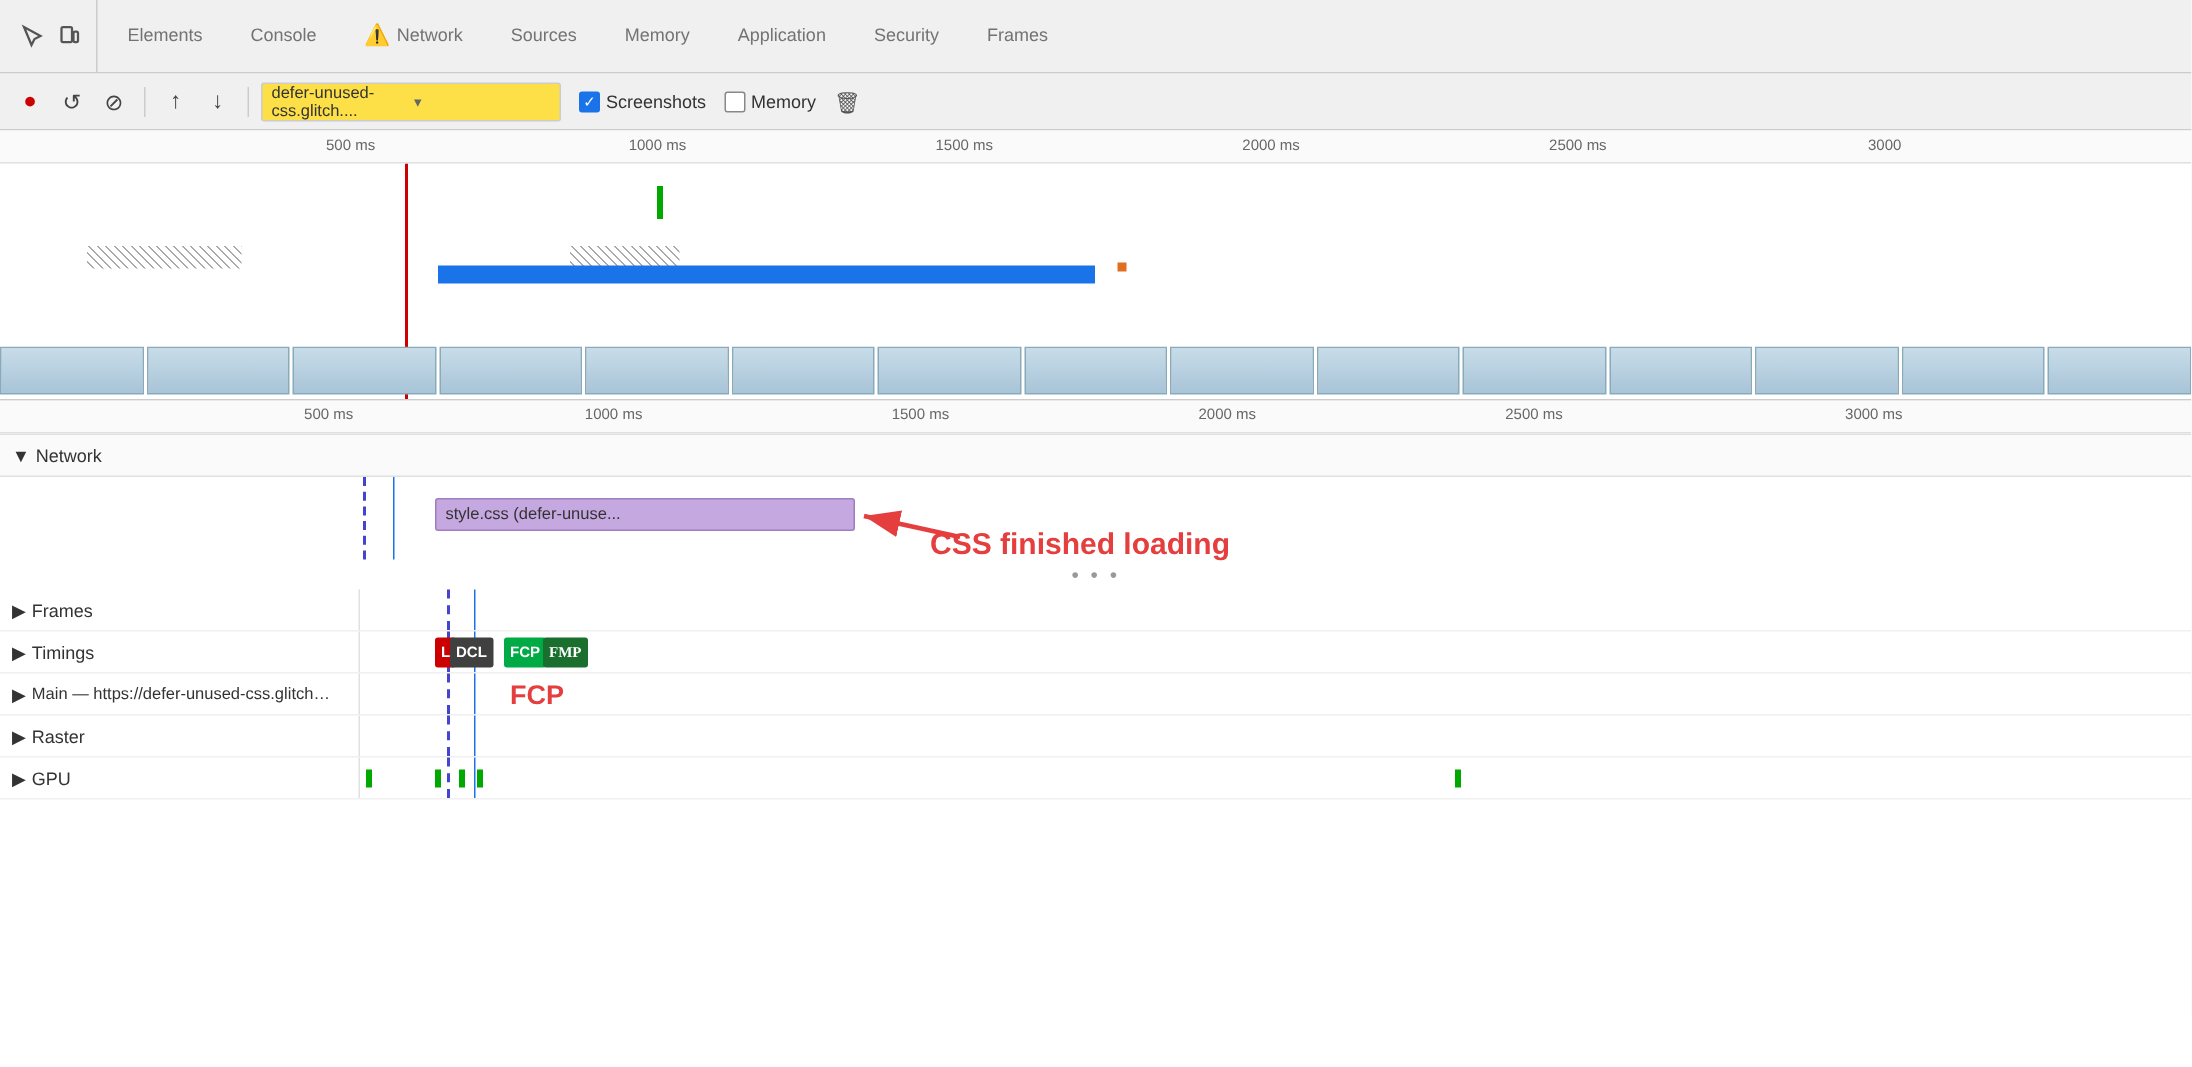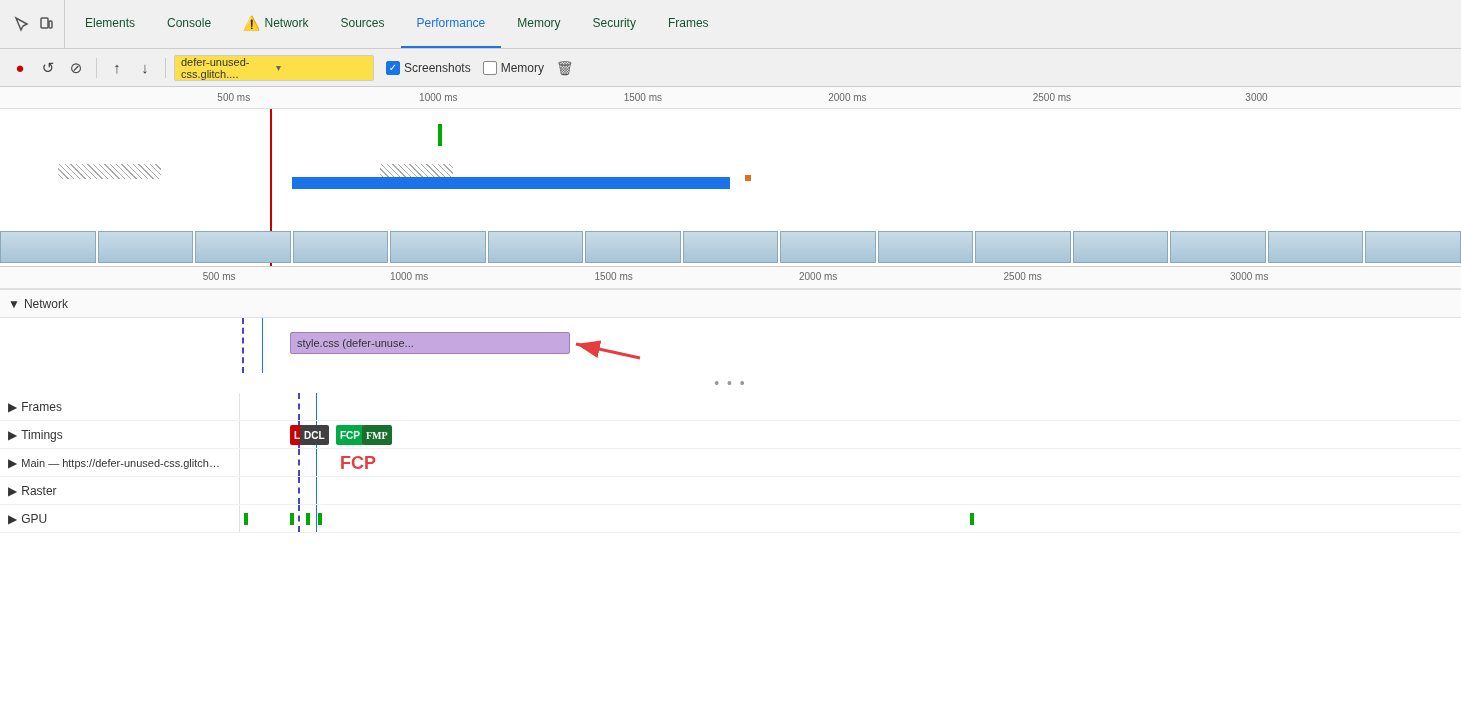--- a/index.html
+++ b/index.html
@@ -30,21 +30,21 @@
       color: #555;
       font-size: 14px;
     }
     .tab {
       padding: 0 16px;
       height: 100%;
       display: flex;
       align-items: center;
       cursor: pointer;
       font-size: 12px;
-      color: #14532d;
+      color: #737373;
       border-bottom: 2px solid transparent;
       white-space: nowrap;
       gap: 4px;
     }
     .tab.active {
       color: #1a73e8;
       border-bottom: 2px solid #1a73e8;
     }
     .tab-warning { font-size: 14px; }
 
@@ -355,25 +355,25 @@
   <div class="tab">
     <span>Console</span>
   </div>
   <div class="tab">
     <span class="tab-warning">⚠️</span>
     <span>Network</span>
   </div>
   <div class="tab">
     <span>Sources</span>
   </div>
-  <div class="tab active">
-    <span>Performance</span>
-  </div>
   <div class="tab">
     <span>Memory</span>
+  </div>
+  <div class="tab">
+    <span>Application</span>
   </div>
   <div class="tab">
     <span>Security</span>
   </div>
   <div class="tab">
     <span>Frames</span>
   </div>
 </div>
 
 <div class="toolbar">
@@ -482,20 +482,21 @@
 
         <svg style="position:absolute; top:0; left:0; width:100%; height:100%; pointer-events:none;">
 
           <defs>
             <marker id="arrowhead" markerWidth="8" markerHeight="6" refX="8" refY="3" orient="auto">
               <polygon points="0 0, 8 3, 0 6" fill="#e53e3e"></polygon>
             </marker>
           </defs>
           <line x1="640" y1="40" x2="576" y2="26" stroke="#e53e3e" stroke-width="3" marker-end="url(#arrowhead)"></line>
         </svg>
+        <div class="annotation-text" style="left:620px; top:34px; font-size:20px; font-weight:bold; color:#e53e3e;">CSS finished loading</div>
       </div>
     </div>
 
     <div class="dots-separator">• • •</div>
 
     <div class="bottom-row">
       <div class="bottom-row-label">
         <span class="arrow">▶</span>
         <span>Frames</span>
       </div>

